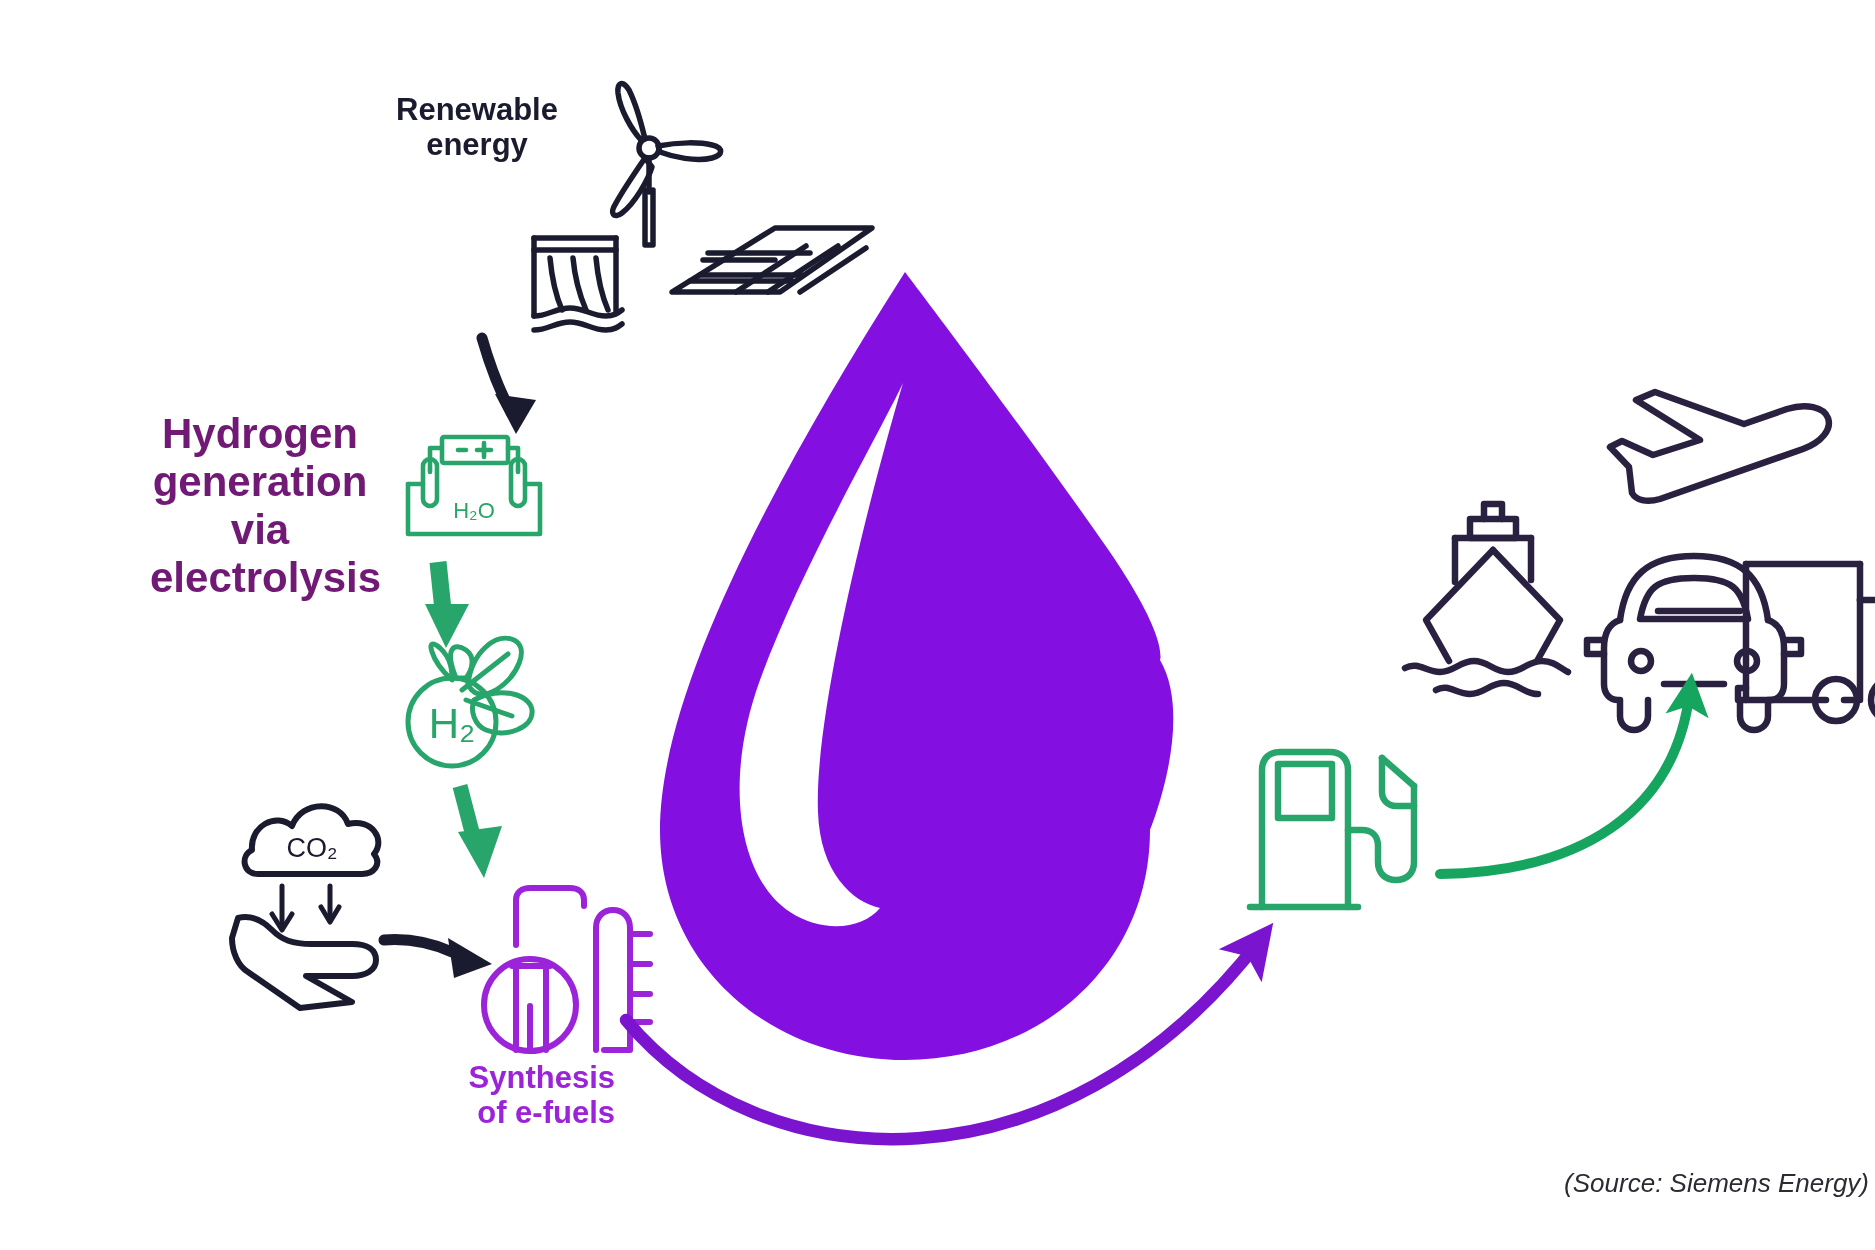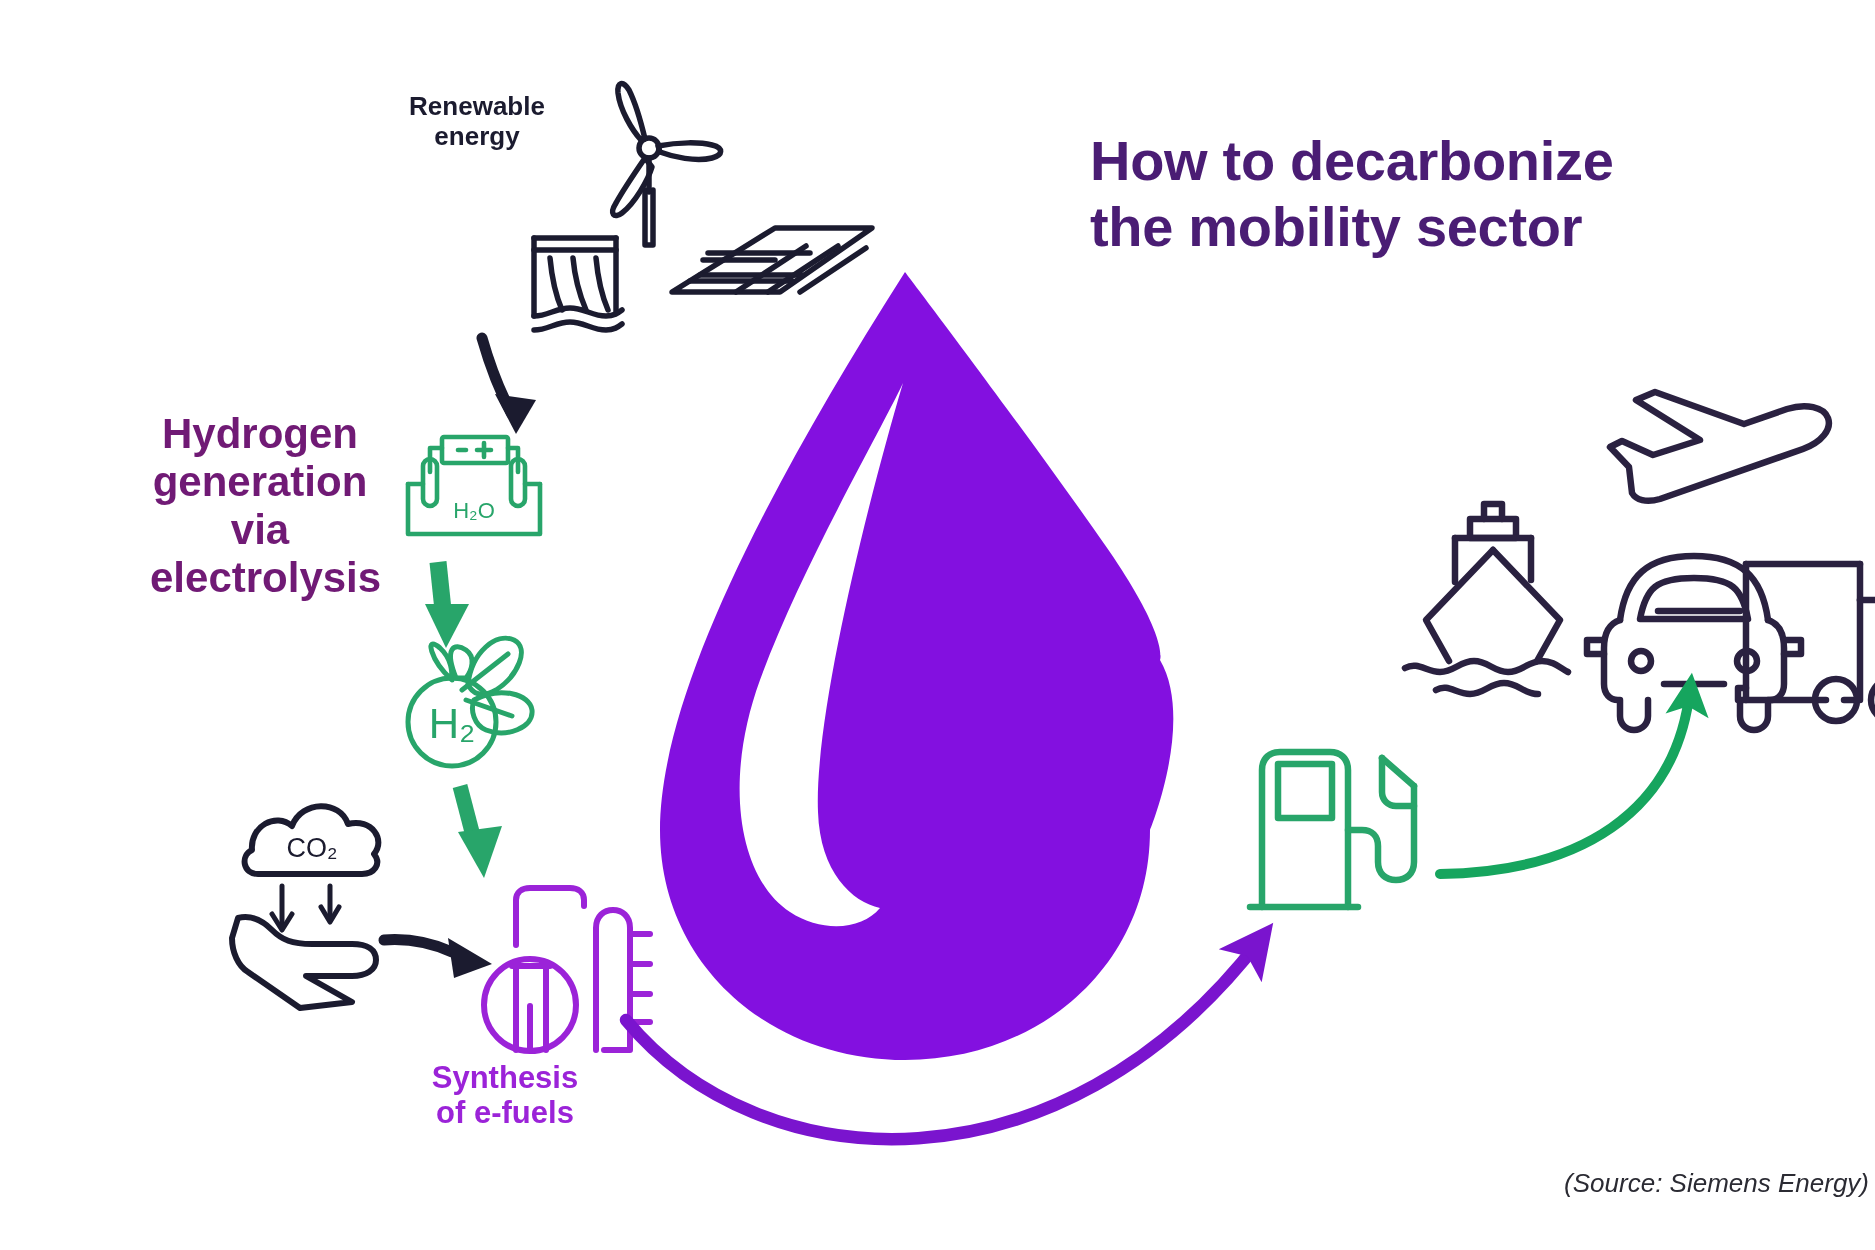--- a/index.html
+++ b/index.html
@@ -36,39 +36,39 @@
     font-size: 56px;
     color: #4A1D74;
     text-align: left;
     letter-spacing: -0.3px;
     line-height: 1.18;
   }
   #lbl-renewable {
     left: 362px;
     top: 92px;
     width: 230px;
-    font-size: 26px;
+    font-size: 31px;
     color: #1B1B2F;
     text-align: center;
   }
   #lbl-hydrogen {
     left: 150px;
     top: 410px;
     width: 220px;
     font-size: 42px;
     color: #701a75;
     text-align: center;
   }
   #lbl-synthesis {
     left: 395px;
     top: 1060px;
     width: 220px;
     font-size: 31px;
     color: #9B23D8;
-    text-align: center;
+    text-align: right;
   }
   #source {
     position: absolute;
     right: 6px;
     top: 1168px;
     font-size: 26px;
     font-weight: normal;
     color: #2B2B33;
     font-family: "Liberation Sans", sans-serif;
     font-style: italic;
@@ -296,22 +296,20 @@
                C 760 1182, 1060 1200, 1260 940" fill="none" stroke="#7A14CE" stroke-width="12.5" stroke-linecap="round" marker-end="url(#mk-purple)"></path>
     </g>
 
     <g>
       <path d="M1440 874
                C 1578 872, 1676 814, 1690 690" fill="none" stroke="#16A55E" stroke-width="10" stroke-linecap="round" marker-end="url(#mk-green)"></path>
     </g>
 
   </svg>
 
-  <div class="lbl" id="title">How to decarbonize
-the mobility sector</div>
 
   <div class="lbl" id="lbl-renewable">Renewable
 energy</div>
 
   <div class="lbl" id="lbl-hydrogen">Hydrogen
 generation
 via electrolysis</div>
 
   <div class="lbl" id="lbl-synthesis">Synthesis
 of e-fuels</div>

